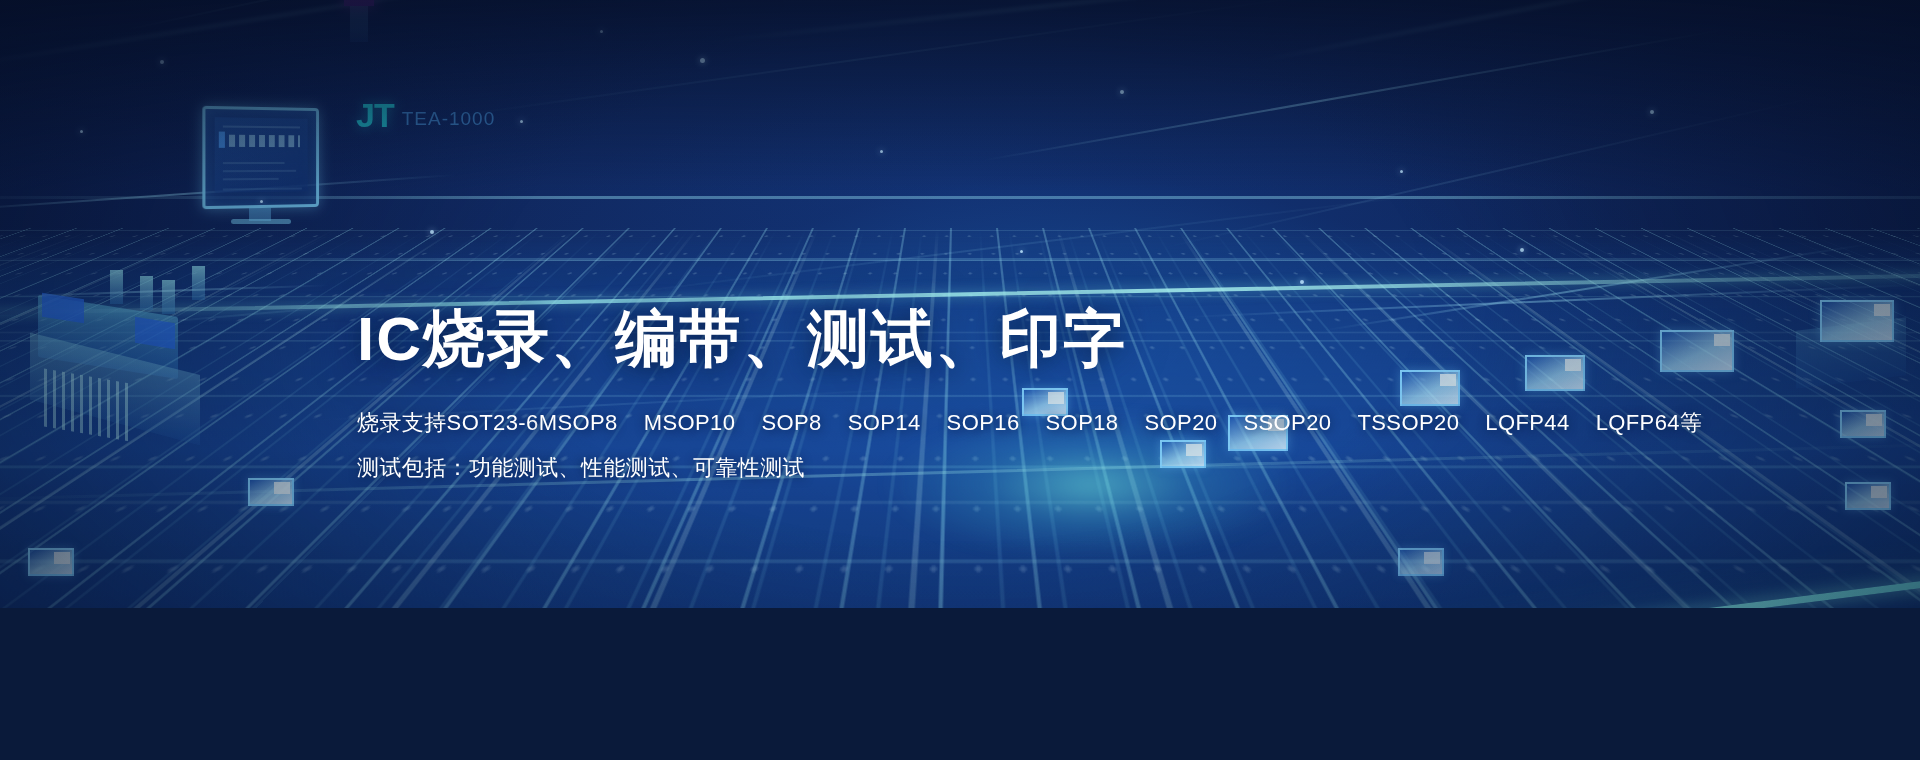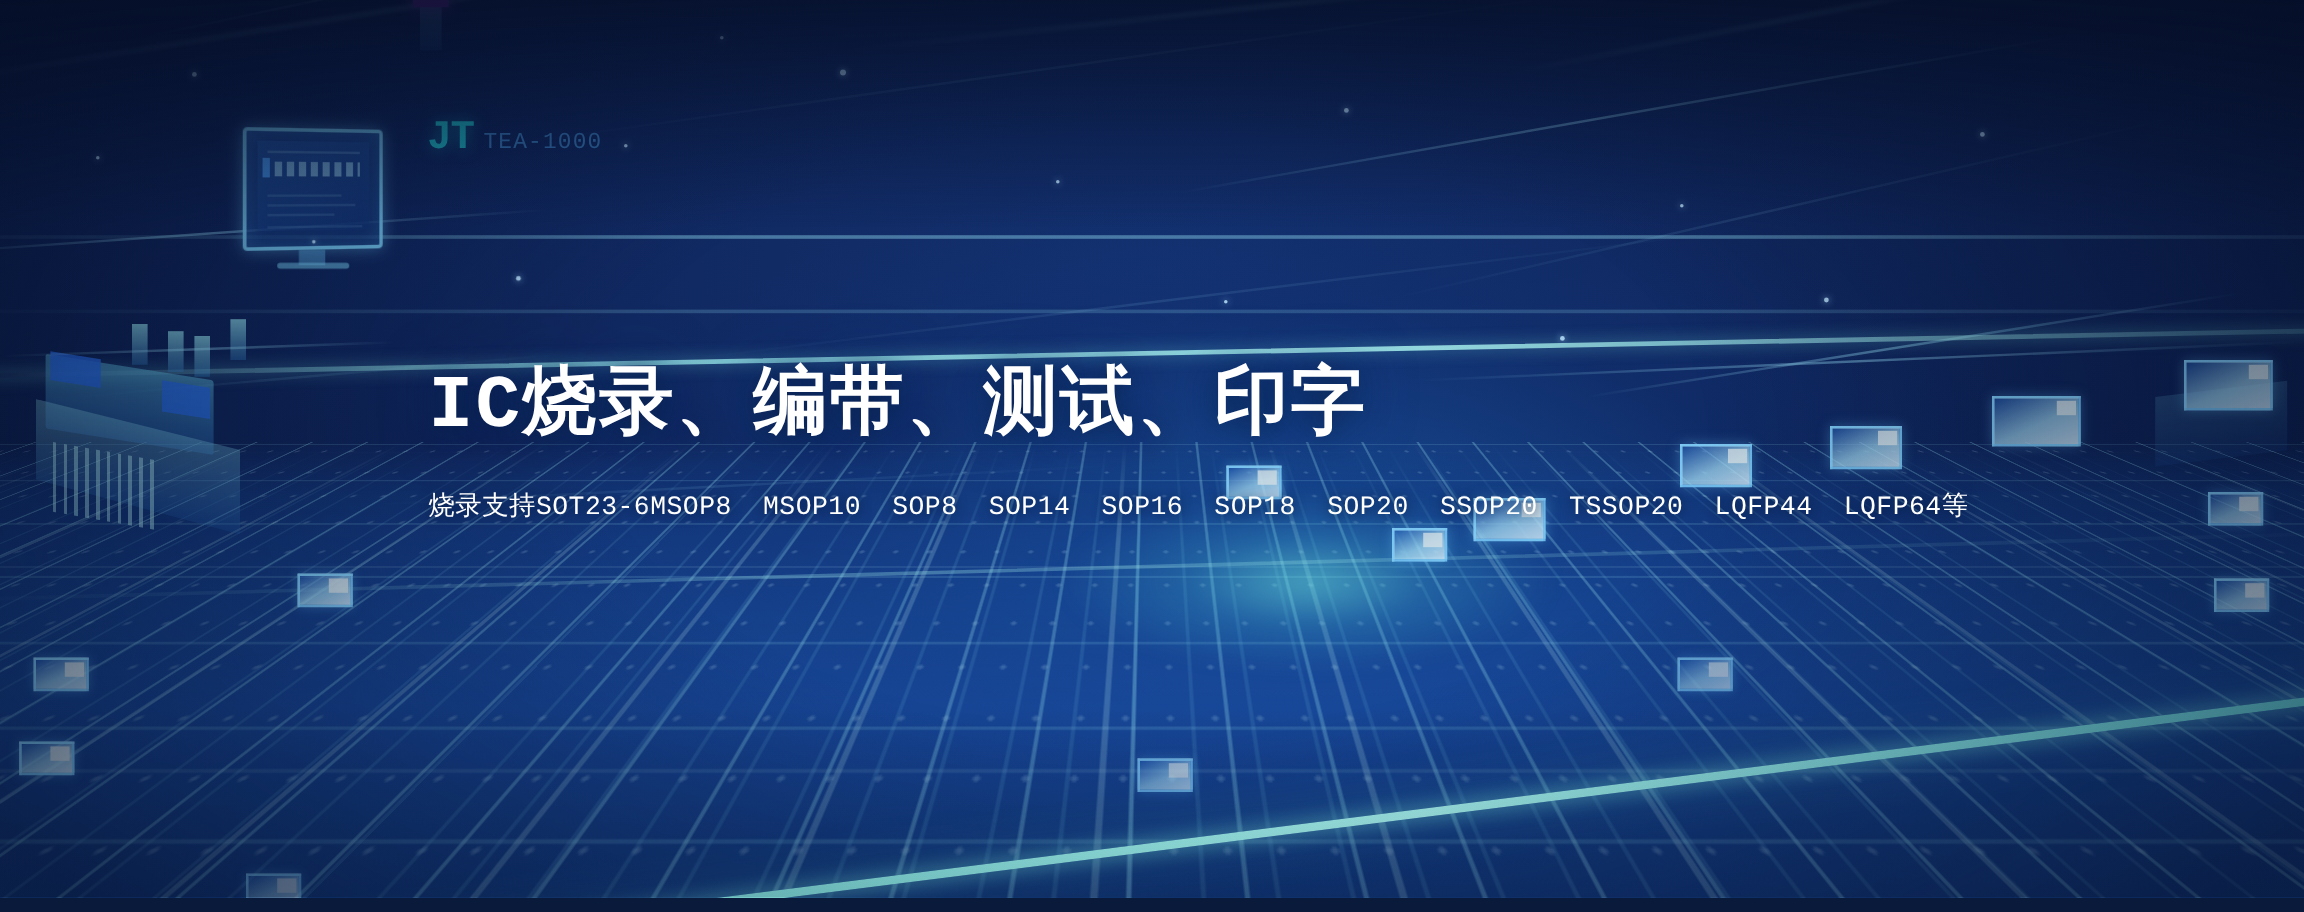--- a/index.html
+++ b/index.html
@@ -1,26 +1,25 @@
 <!DOCTYPE html>
 <html><head>
 <meta charset="utf-8">
 <style>
   html,body{margin:0;padding:0;background:#0a1a3a;}
   body{font-family:"Liberation Sans","DejaVu Sans",sans-serif;}
 
   .banner{
     position:relative;
-    width:1920px;height:748px;
+    width:1920px;height:608px;
     overflow:hidden;
     background:
       radial-gradient(ellipse 900px 420px at 56% 60%, rgba(30,110,200,0.50) 0%, rgba(16,60,140,0.18) 45%, rgba(0,0,0,0) 72%),
       radial-gradient(ellipse 1500px 700px at 50% 30%, #13306e 0%, #0e2356 55%, #08163a 100%),
       linear-gradient(180deg,#091a3e 0%,#0d2a60 45%,#123a7a 70%,#0c2a5e 100%);
-    font-family: Liberation Mono, monospace;
   }
 
   
   .floor{
     position:absolute;left:-20%;right:-20%;bottom:-90px;height:470px;
     background:
       linear-gradient(180deg, rgba(12,40,96,0) 0%, rgba(18,62,136,0.55) 18%, rgba(24,80,168,0.75) 60%, rgba(12,44,104,0.85) 100%);
     transform:perspective(620px) rotateX(62deg);
     transform-origin:50% 0%;
     opacity:.95;
@@ -293,16 +292,17 @@
   <div class="top-dark"></div>
   <div class="vignette"></div>
 
   <div class="content">
     <h1 class="headline">IC烧录、编带、测试、印字</h1>
 
     <p class="subline">
       <span class="pkg">烧录支持SOT23-6</span><span id="pkg-list"><span class="pkg">MSOP8</span><span class="pkg">MSOP10</span><span class="pkg">SOP8</span><span class="pkg">SOP14</span><span class="pkg">SOP16</span><span class="pkg">SOP18</span><span class="pkg">SOP20</span><span class="pkg">SSOP20</span><span class="pkg">TSSOP20</span><span class="pkg">LQFP44</span><span class="pkg">LQFP64等</span></span>
     </p>
 
+    <p class="subline">测试包括：功能测试、性能测试、可靠性测试</p>
 
   </div>
 
 </div>
 
 </body></html>

